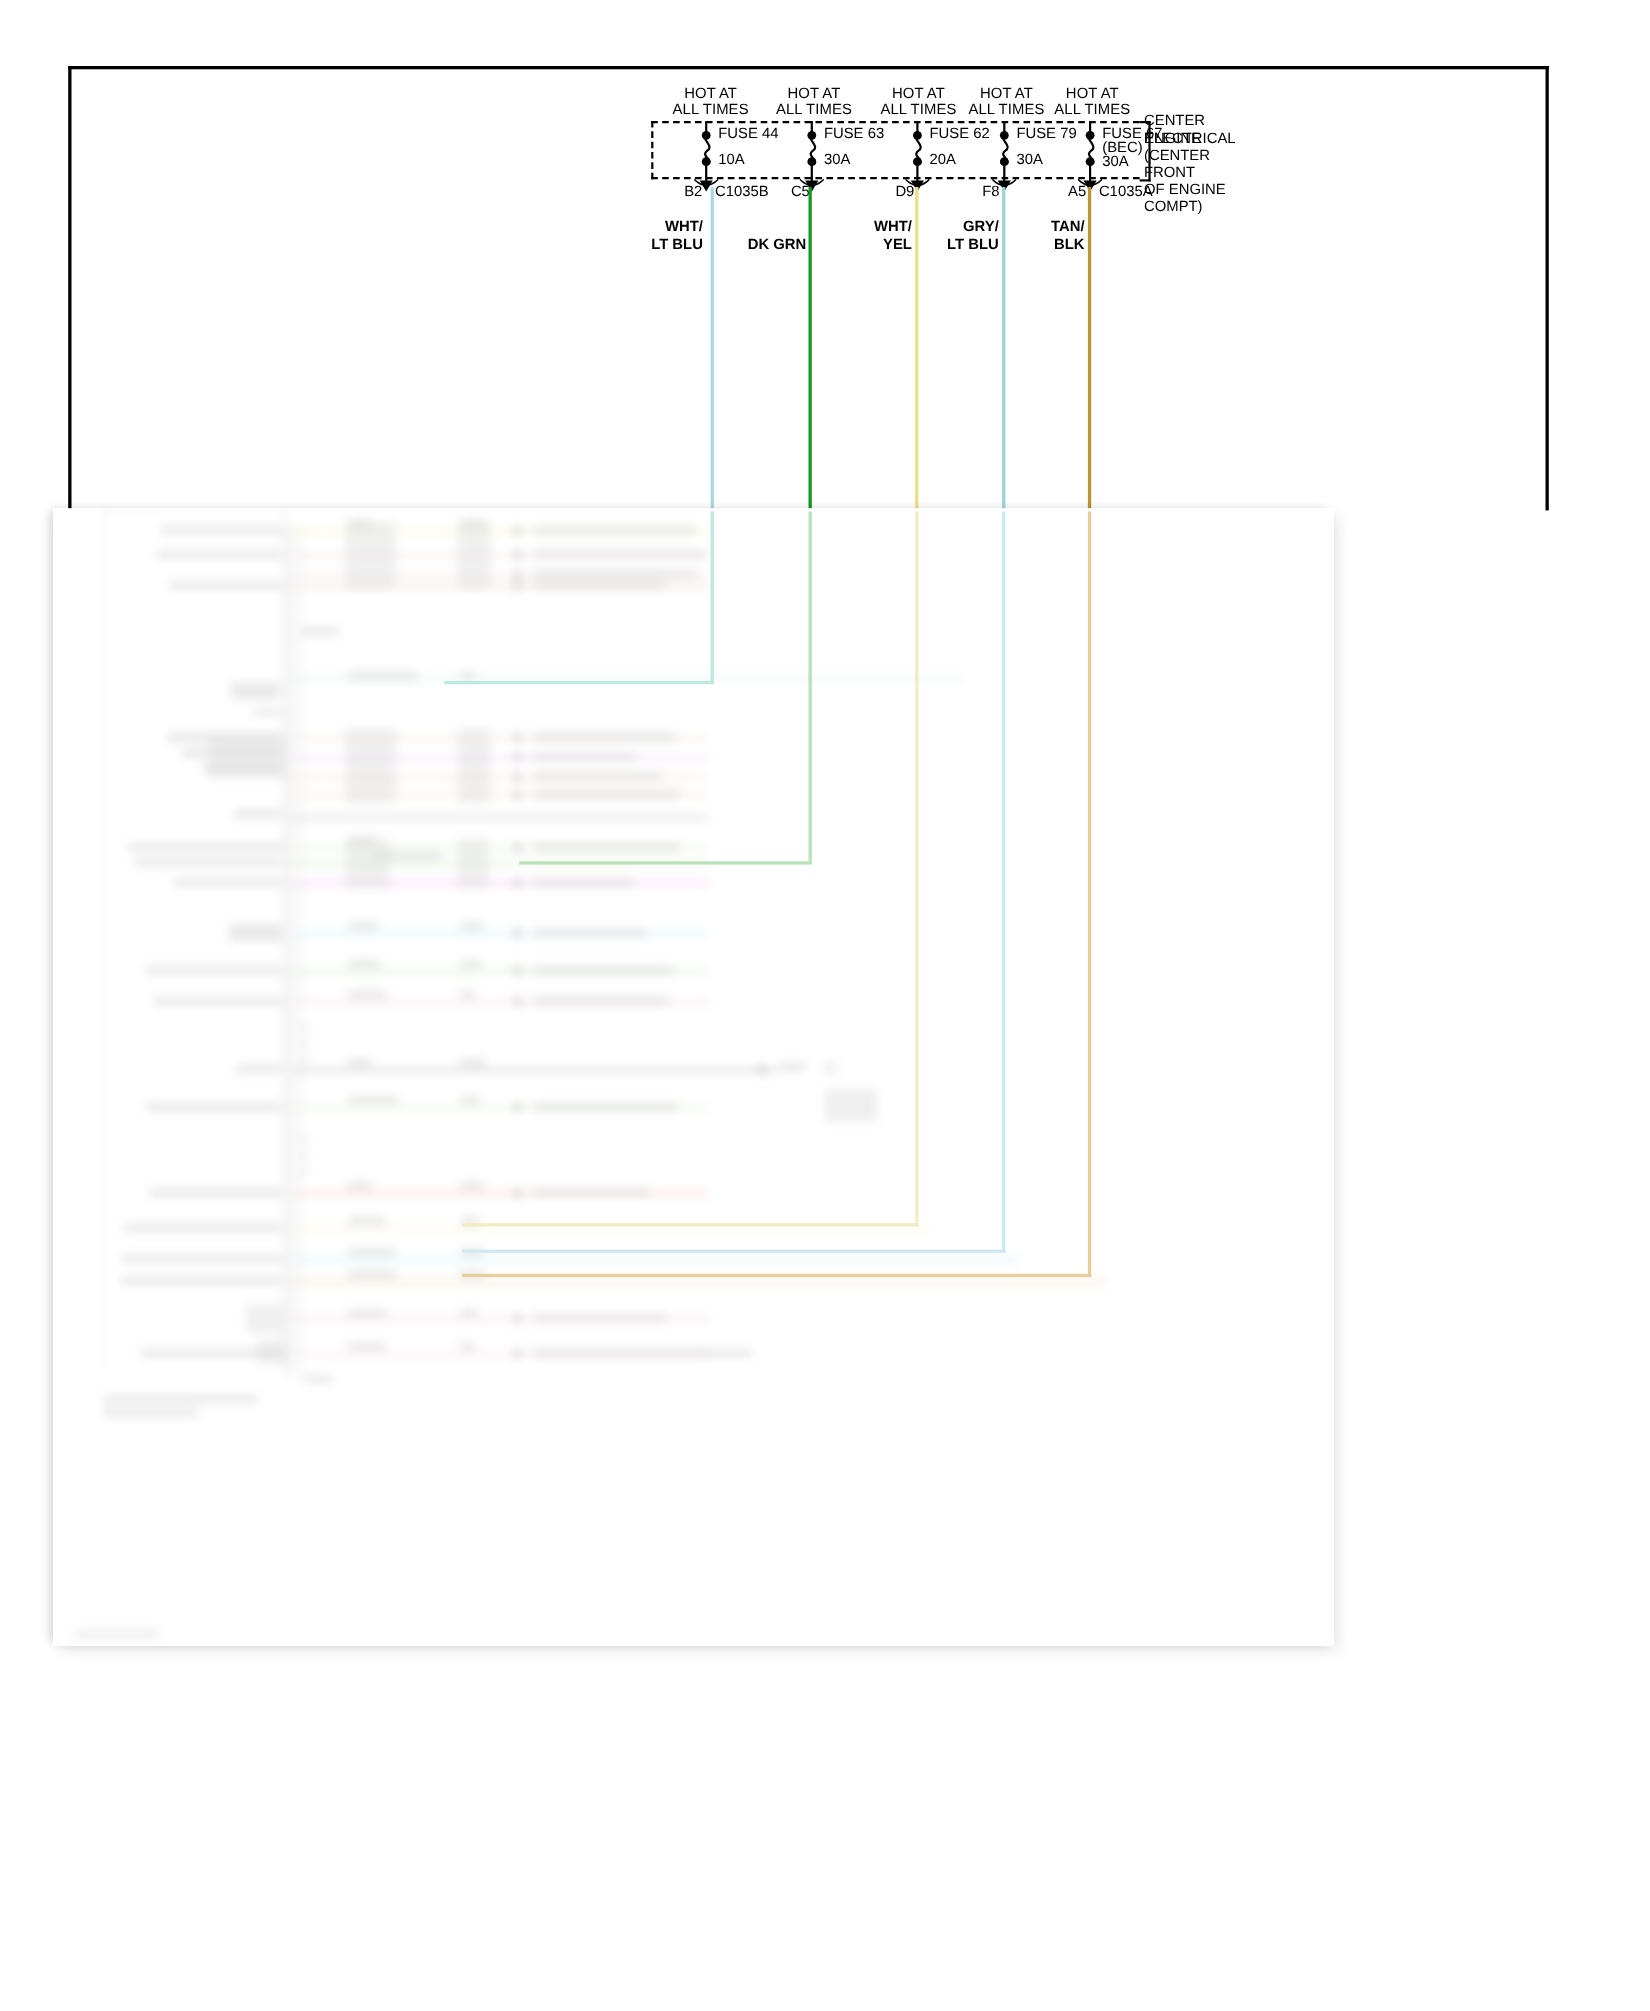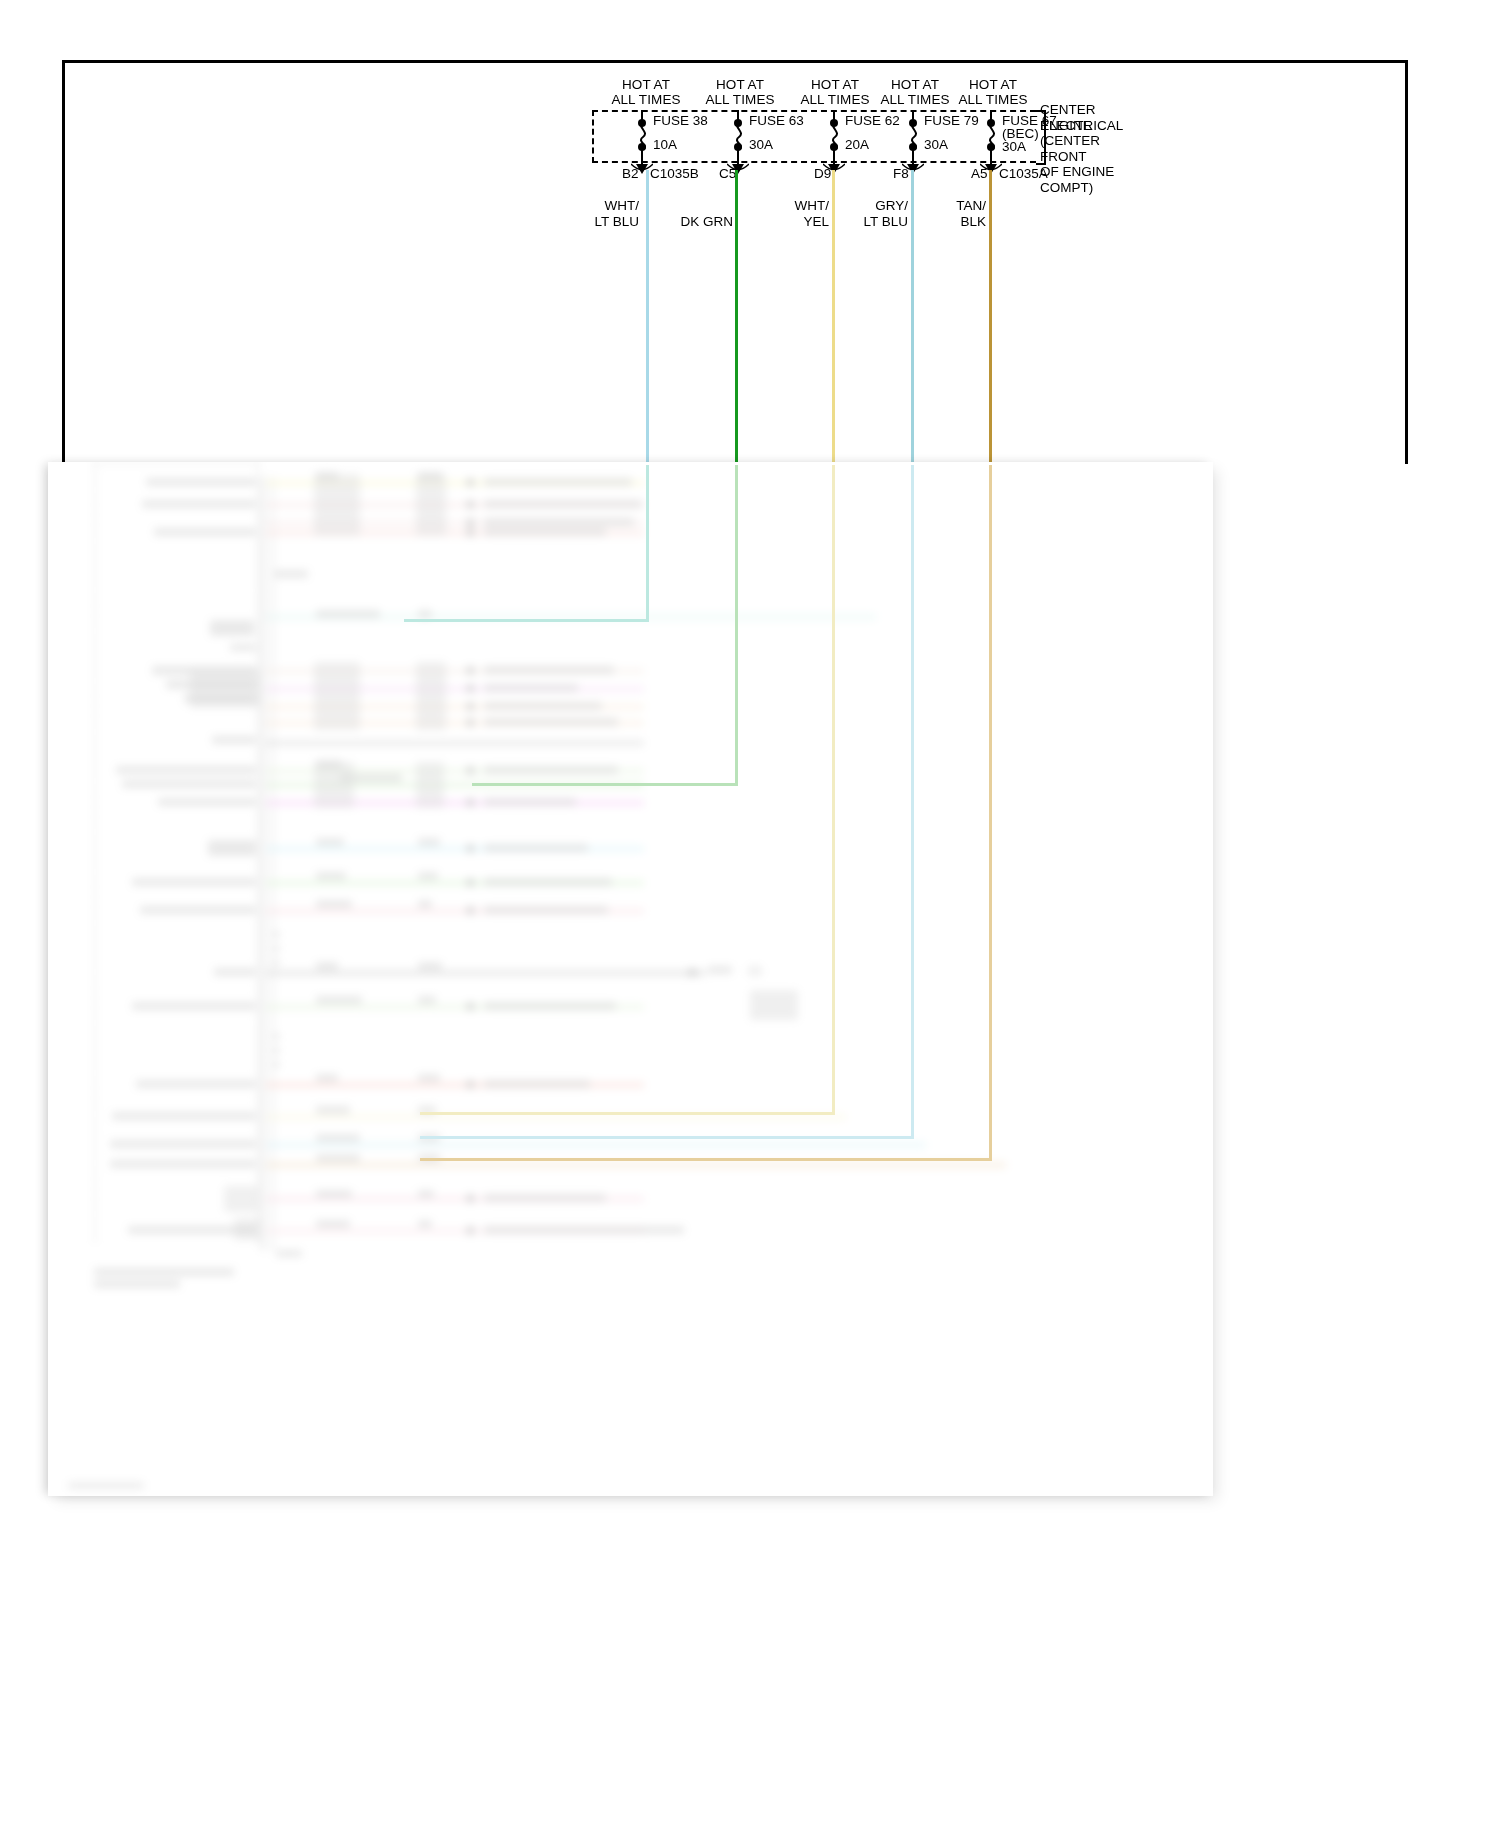--- a/index.html
+++ b/index.html
@@ -52,21 +52,21 @@
 
   
   .conn-arc{position:absolute;width:22px;height:11px;}
 
   .pin-label{position:absolute;font-size:13.5px;white-space:nowrap;}
   .conn-label{position:absolute;font-size:13.5px;white-space:nowrap;}
 
   .wire-color{
     position:absolute;font-size:13.5px;line-height:15.5px;white-space:pre-line;text-align:right;
   }
-  .wire-color.left{text-align:right;}
+  .wire-color.left{text-align:right;font-weight:bold;}
 
   
   .wire{position:absolute;width:3px;}
 
   
   #bec-bracket{
     position:absolute;left:1036px;top:110px;width:10px;height:55px;
     border-top:2px solid #000;border-right:2px solid #000;border-bottom:2px solid #000;
     box-sizing:border-box;
   }
@@ -152,21 +152,21 @@
     <div class="dot d1"></div>
     <div class="squig">
       <svg width="18" height="28" viewBox="0 0 18 28">
           <path d="M9 0 C2 5, 16 10, 9 15 C2 20, 16 23, 9 28" fill="none" stroke="#000" stroke-width="2"></path>
         </svg>
     </div>
     <div class="dot d2"></div>
     <div class="stem-bot"></div>
     <div class="arrow"></div>
   </div>
-  <div class="fuse-name" style="left:653px;top:113px;">FUSE 38</div>
+  <div class="fuse-name" style="left:653px;top:113px;">FUSE 44</div>
   <div class="fuse-amp" style="left:653px;top:137px;">10A</div>
   <div class="pin-label" style="left:622px;top:166px;">B2</div>
   <div class="conn-label" style="left:650px;top:166px;">C1035B</div>
   <div class="conn-arc" style="left:631px;top:160px;">
     <svg width="22" height="11" viewBox="0 0 22 11">
         <path d="M0 1 Q11 12 22 1" fill="none" stroke="#000" stroke-width="1.4"></path>
       </svg>
   </div>
   <div class="wire-color left" style="left:561px;top:198px;width:78px;">WHT/
 LT BLU</div>

